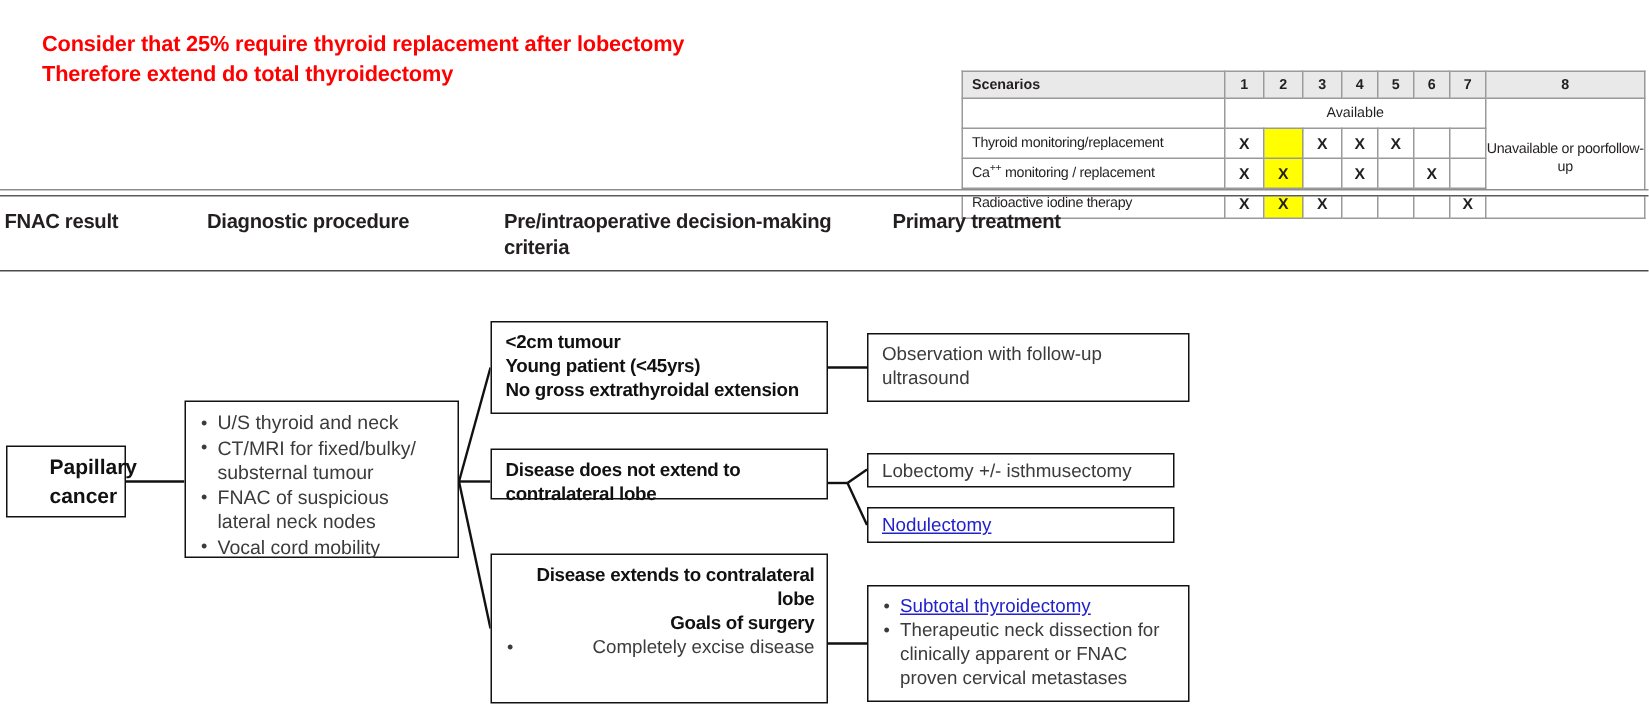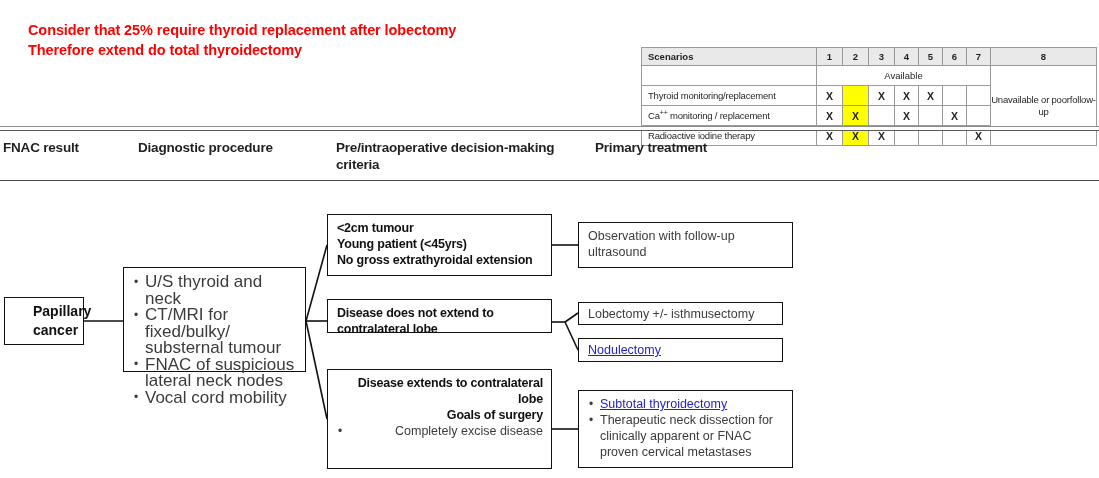--- a/index.html
+++ b/index.html
@@ -93,21 +93,21 @@
 
   #box-papillary{
     left:4px;top:297px;width:80px;height:48px;
     font-weight:bold;color:#111;font-size:14px;line-height:19px;
     display:flex;align-items:center;padding:0 0 0 8px;
   }
   #box-papillary span{display:block;padding-left:20px;}
 
   #box-diagnostic{
     left:123px;top:267px;width:183px;height:105px;
-    font-size:17px;line-height:16.5px;padding-top:6px;
+    font-size:13px;line-height:16.5px;padding-top:6px;
   }
 
   #box-crit1{left:327px;top:214px;width:225px;height:62px;}
   #box-crit2{left:327px;top:299px;width:225px;height:34px;}
   #box-crit3{left:327px;top:369px;width:225px;height:100px;text-align:right;}
   #box-crit3 .hdr{font-weight:bold;color:#111;letter-spacing:-0.2px;}
   #box-crit3 ul{font-weight:normal;color:#3b3b3b;letter-spacing:0;}
 
   #box-tx1{left:578px;top:222px;width:215px;height:46px;}
   #box-tx2{left:578px;top:302px;width:205px;height:23px;padding-top:3px;}

